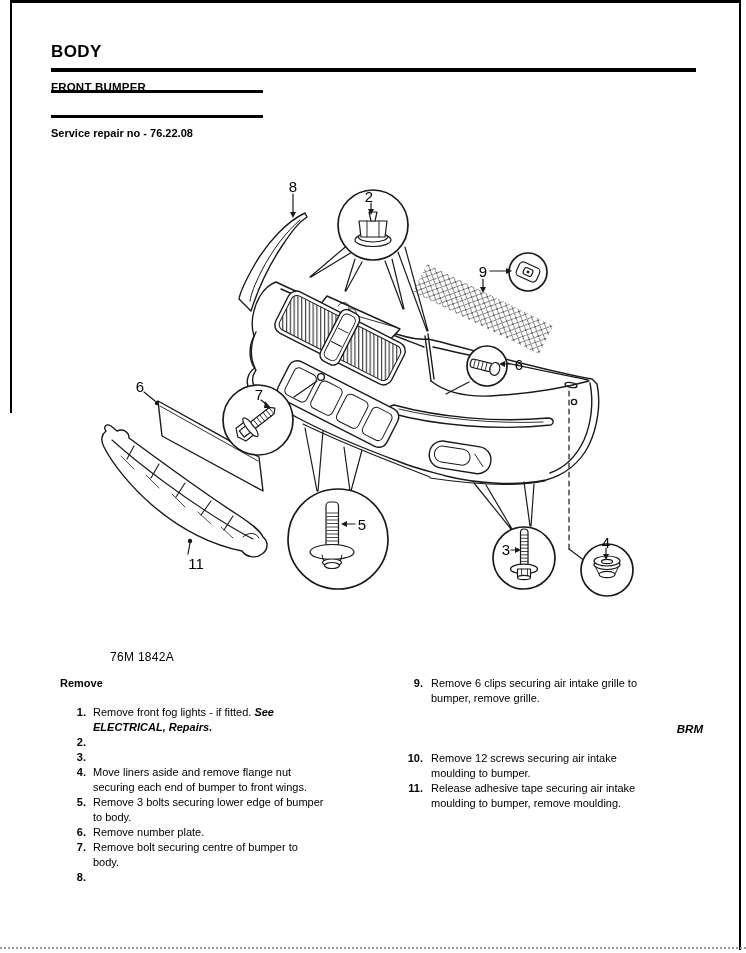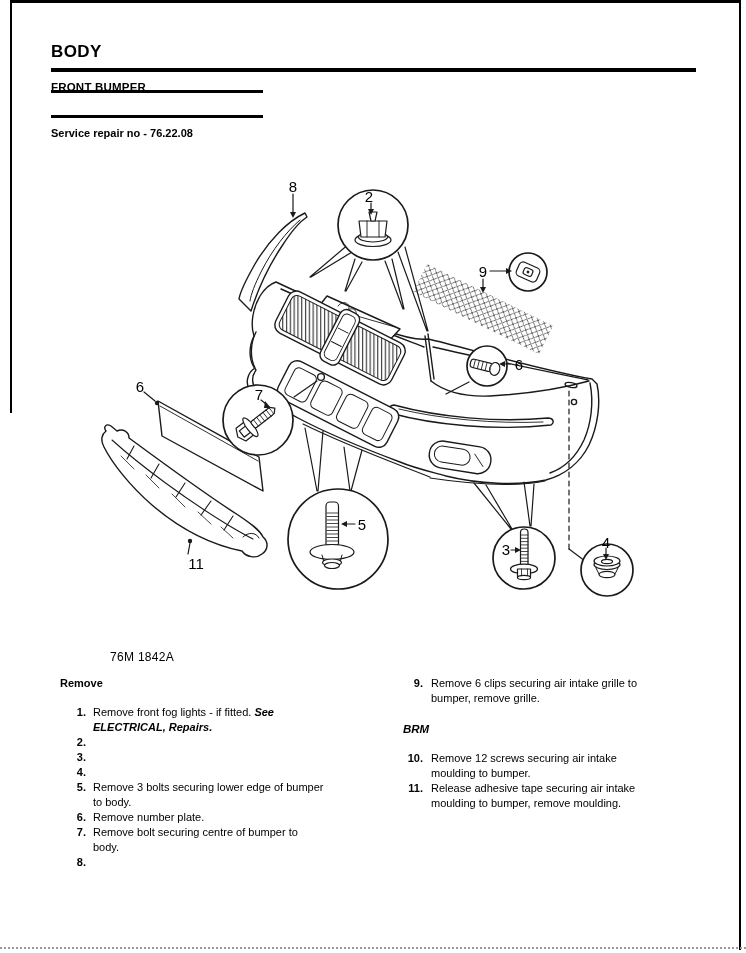--- a/index.html
+++ b/index.html
@@ -26,21 +26,21 @@
   .col { position:absolute; font-size:11px; line-height:15px; }
   #col-left  { left:52px;  top:676px; width:318px;margin-left:8px; }
   #col-right { left:403px; top:676px; width:300px; }
   .col-heading { font-weight:bold; margin:0 0 14px 0; }
   .step { display:grid; grid-template-columns:26px 1fr; column-gap:7px; }
   #col-right .step { grid-template-columns:20px 1fr; column-gap:8px; }
   .step-num { font-weight:bold; text-align:right; }
   .step-text { white-space:pre-line; }
   .see-ref { font-weight:bold; font-style:italic; white-space:pre-line; }
   .step-note { font-weight:bold; white-space:pre-line; }
-  #brm-heading { font-weight:bold; font-style:italic; font-size:11.5px; margin:16px 0 14px 0; }
+  #brm-heading { font-weight:bold; font-style:italic; font-size:11.5px; margin:16px 0 14px 0;text-align:right; }
 
   #border-top   { left:10px; top:0; width:731px; height:3px; }
   #border-left  { left:10px; top:0; width:2px; height:413px; }
   #border-right { left:739px; top:0; width:2px; height:950px; }
   #dotted-bottom { position:absolute; left:0; top:947px; width:746px; height:0; border-top:2px dotted #999; }
 </style>
 </head>
 <body>
 
 <div class="bar" id="border-top"></div>
@@ -267,20 +267,22 @@
 ELECTRICAL, Repairs.</span></span>
   </div>
   <div class="step">
     <span class="step-num">2.</span>
   </div>
   <div class="step">
     <span class="step-num">3.</span>
   </div>
   <div class="step">
     <span class="step-num">4.</span>
+    <span class="step-text">Move liners aside and remove flange nut
+securing each end of bumper to front wings.</span>
   </div>
   <div class="step">
     <span class="step-num">5.</span>
     <span class="step-text">Remove 3 bolts securing lower edge of bumper
 to body.</span>
   </div>
   <div class="step">
     <span class="step-num">6.</span>
     <span class="step-text">Remove number plate.</span>
   </div>

